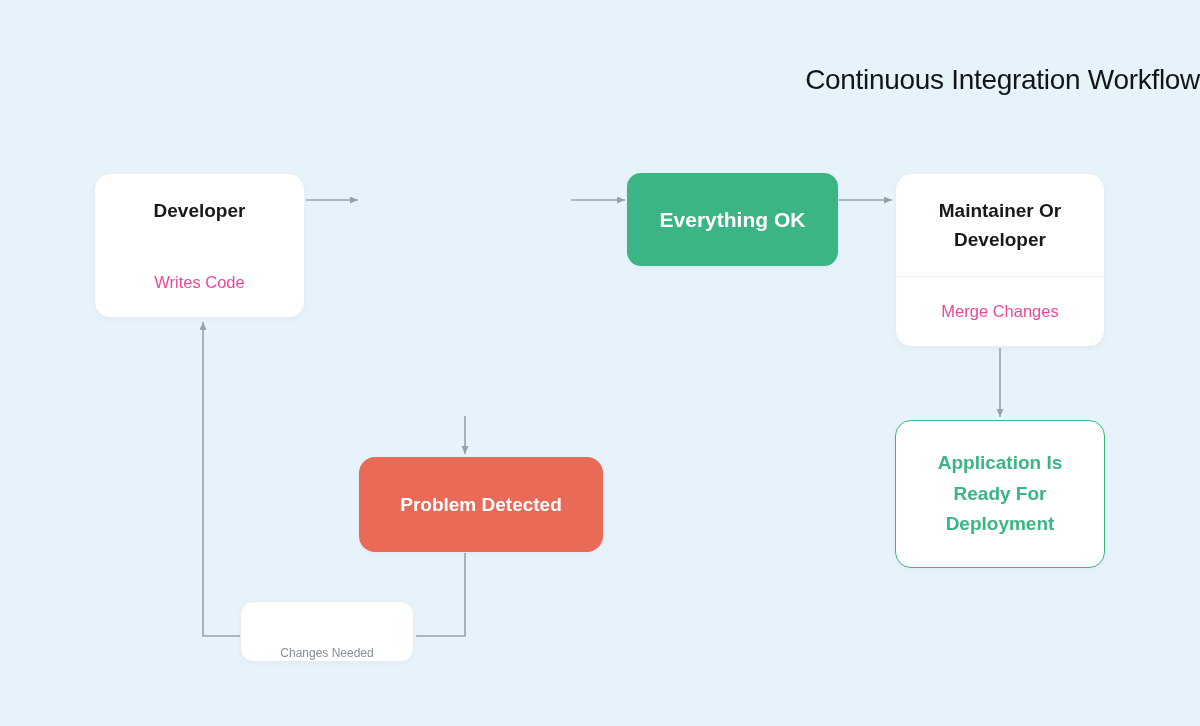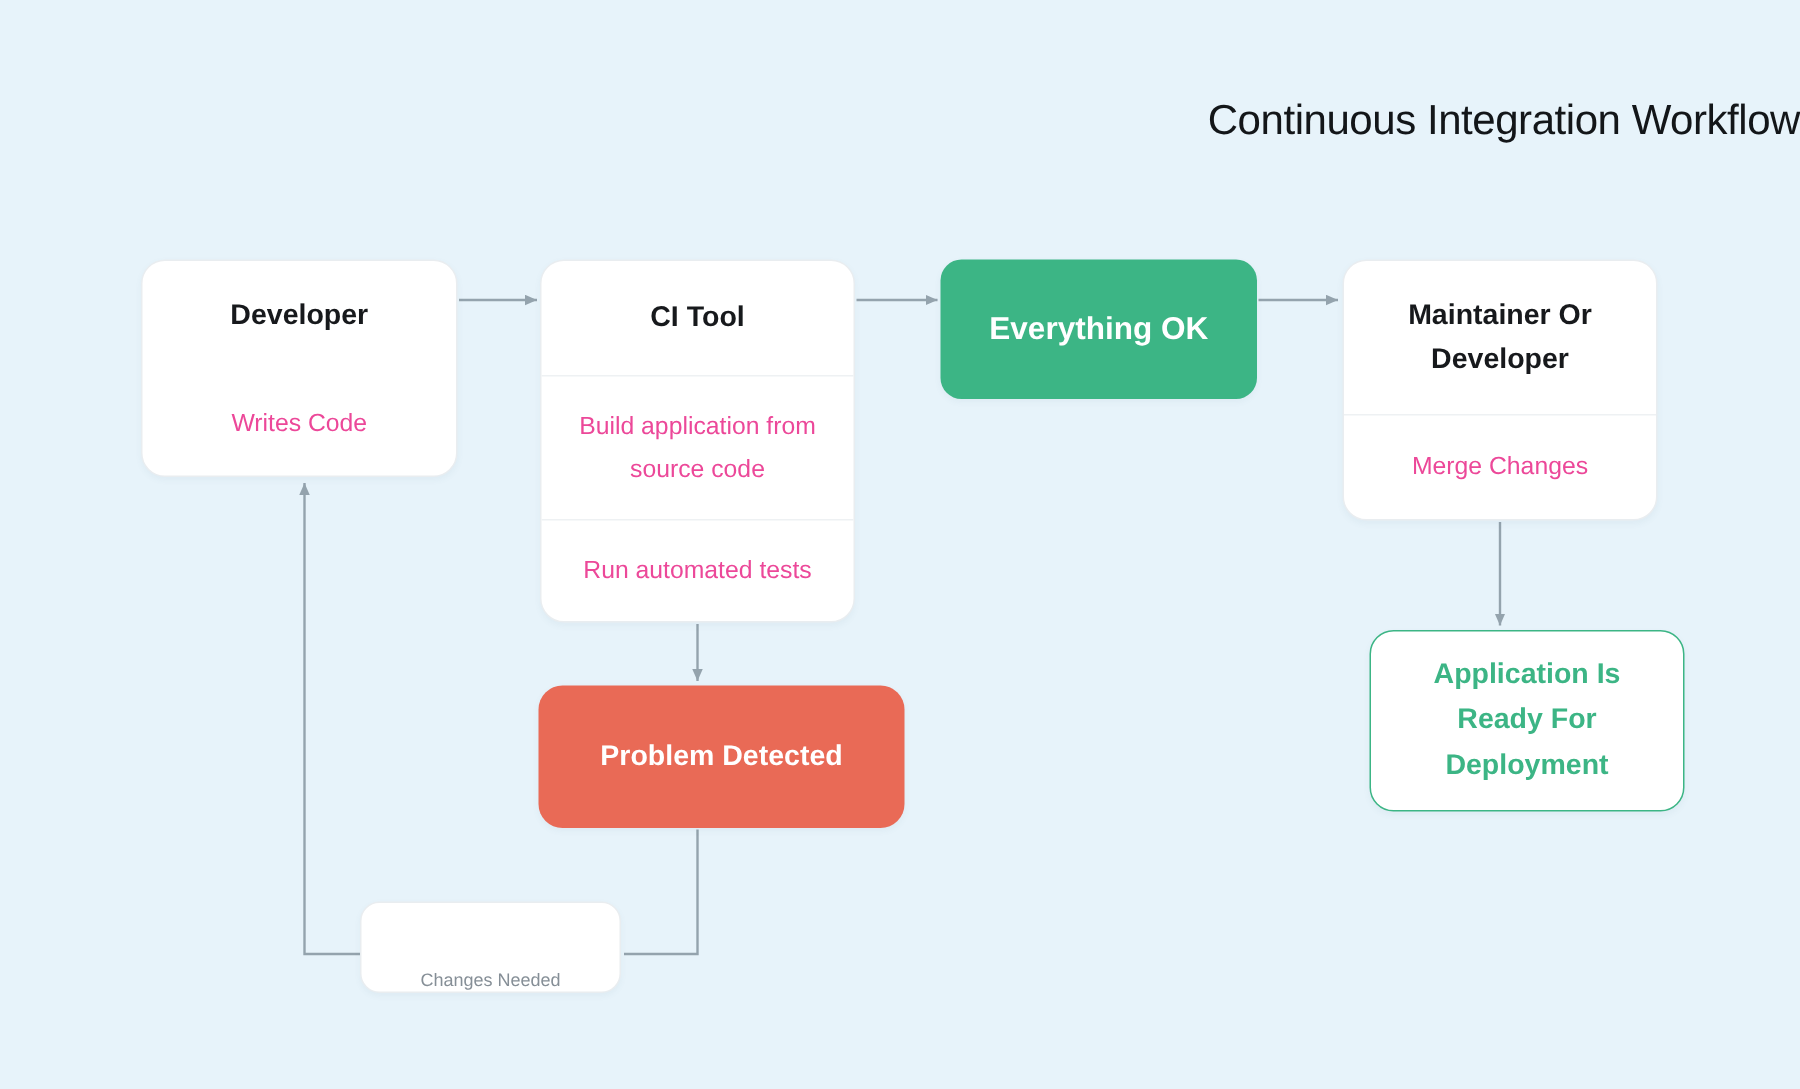--- a/index.html
+++ b/index.html
@@ -108,26 +108,25 @@
   .changes-box {
     left: 240px; top: 601px; width: 174px; height: 61px;
     border-radius: 13px;
     align-items: center;
     justify-content: center;
   }
   .changes-box .node-sub { font-size: 12px; color: #868f97; margin-top: 44px; }
 
   
   .application-box {
-    left: 895px; top: 420px; width: 210px; height: 121px;
+    left: 895px; top: 420px; width: 210px; height: 148px;
     border: 1.5px solid #3cb585;
     align-items: flex-end;
     justify-content: center;
     padding: 0 28px;
-    margin-left: 18px;
   }
   .application-box .node-title {
     color: #3cb585;
     line-height: 1.6;
   }
 </style>
 </head>
 <body>
 
 <div class="canvas">
@@ -158,31 +157,20 @@
 
   <div class="node developer-box">
     <div class="section section-title">
       <div class="node-title">Developer</div>
     </div>
     <div class="section section-sub">
       <div class="node-sub">Writes Code</div>
     </div>
   </div>
 
-  <div class="node ci-tool-box">
-    <div class="section section-title">
-      <div class="node-title">CI Tool</div>
-    </div>
-    <div class="section section-step divider">
-      <div class="node-sub">Build application from source code</div>
-    </div>
-    <div class="section section-step divider">
-      <div class="node-sub">Run automated tests</div>
-    </div>
-  </div>
 
   <div class="node everything-ok-box">
     <div class="pill-label">Everything OK</div>
   </div>
 
   <div class="node maintainer-box">
     <div class="section section-title">
       <div class="node-title">Maintainer Or Developer</div>
     </div>
     <div class="section section-sub divider">

